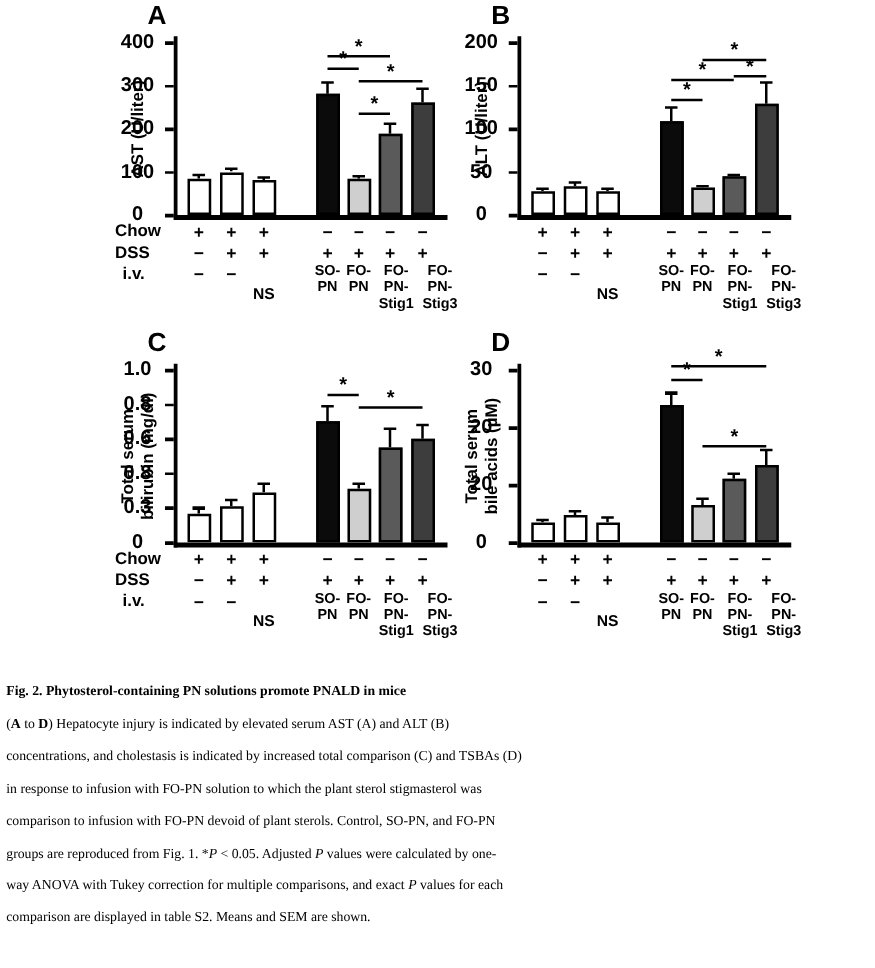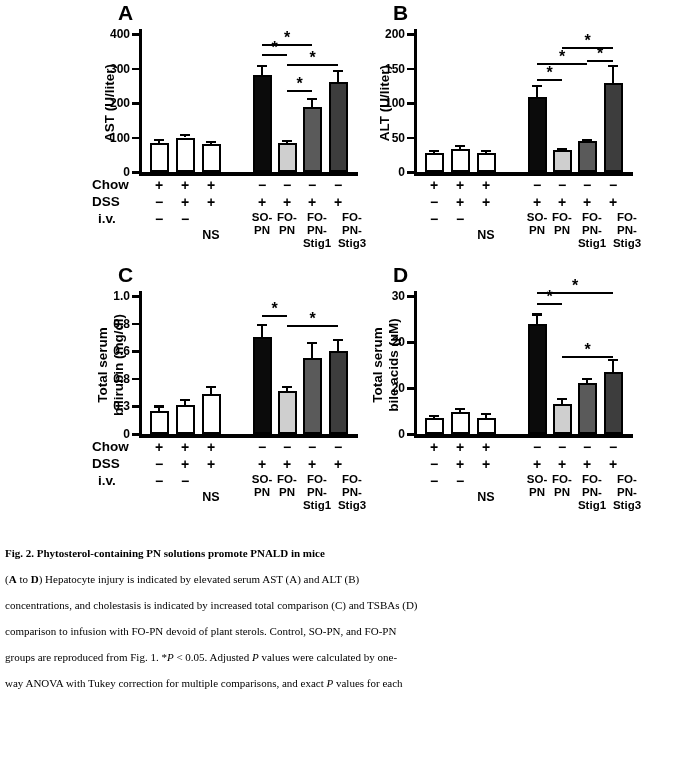--- a/index.html
+++ b/index.html
@@ -4,21 +4,21 @@
 <style>
   html,body{margin:0;padding:0;background:#fff;}
   .page{position:relative;width:700px;height:774px;background:#ffffff;overflow:hidden;
         font-family:"Liberation Sans",sans-serif;color:#000;}
   .panel{position:absolute;width:290px;height:262px;}
   .plabel{position:absolute;left:28px;top:1px;font-weight:bold;font-size:21px;
           font-family:"Liberation Sans",sans-serif;}
   .ylab{position:absolute;transform:translate(-50%,-50%) rotate(-90deg);
         font-weight:bold;font-size:13.5px;line-height:15.5px;white-space:pre;text-align:center;}
   .ln{position:absolute;background:#000;}
-  .tik{position:absolute;font-weight:bold;font-size:12px;line-height:18px;text-align:right;}
+  .tik{position:absolute;font-weight:bold;font-size:16px;line-height:18px;text-align:center;}
   .bar{position:absolute;border:2px solid #000;box-sizing:border-box;}
   .sym{position:absolute;transform:translateX(-50%);font-weight:bold;font-size:14px;line-height:16px;}
   .ns{font-size:12.5px;margin-top:16px;}
   .star{position:absolute;transform:translate(-50%,-100%);font-weight:bold;font-size:16px;line-height:14px;}
   .grp{position:absolute;transform:translateX(-50%);font-weight:bold;font-size:11.5px;
        line-height:12.8px;text-align:center;white-space:pre;}
   .rowt{position:absolute;font-weight:bold;font-size:13.5px;line-height:16px;}
   .caption{position:absolute;left:5px;top:541px;width:694px;
            font-family:"Liberation Serif",serif;font-size:11px;line-height:25.9px;white-space:nowrap;}
   .caption .b{font-weight:bold;}
@@ -315,17 +315,19 @@
 PN-
 Stig1</div>
       <div class="grp" style="left: 262px; top: 211px;">FO-
 PN-
 Stig3</div>
     </div>
   <div class="caption">
       <div><span class="b">Fig. 2. Phytosterol-containing PN solutions promote PNALD in mice</span></div>
       <div><span>(</span><span class="b">A</span><span> to </span><span class="b">D</span><span>) Hepatocyte injury is indicated by elevated serum AST (A) and ALT (B)</span></div>
       <div><span>concentrations, and cholestasis is indicated by increased total comparison (C) and TSBAs (D)</span></div>
+      <div><span>in response to infusion with FO-PN solution to which the plant sterol stigmasterol was</span></div>
       <div><span>comparison to infusion with FO-PN devoid of plant sterols. Control, SO-PN, and FO-PN</span></div>
       <div><span>groups are reproduced from Fig. 1. *</span><span class="i">P</span><span> &lt; 0.05. Adjusted </span><span class="i">P</span><span> values were calculated by one-</span></div>
       <div><span>way ANOVA with Tukey correction for multiple comparisons, and exact </span><span class="i">P</span><span> values for each</span></div>
+      <div><span>comparison are displayed in table S2. Means and SEM are shown.</span></div>
     </div>
 </div>
 
 </body></html>

